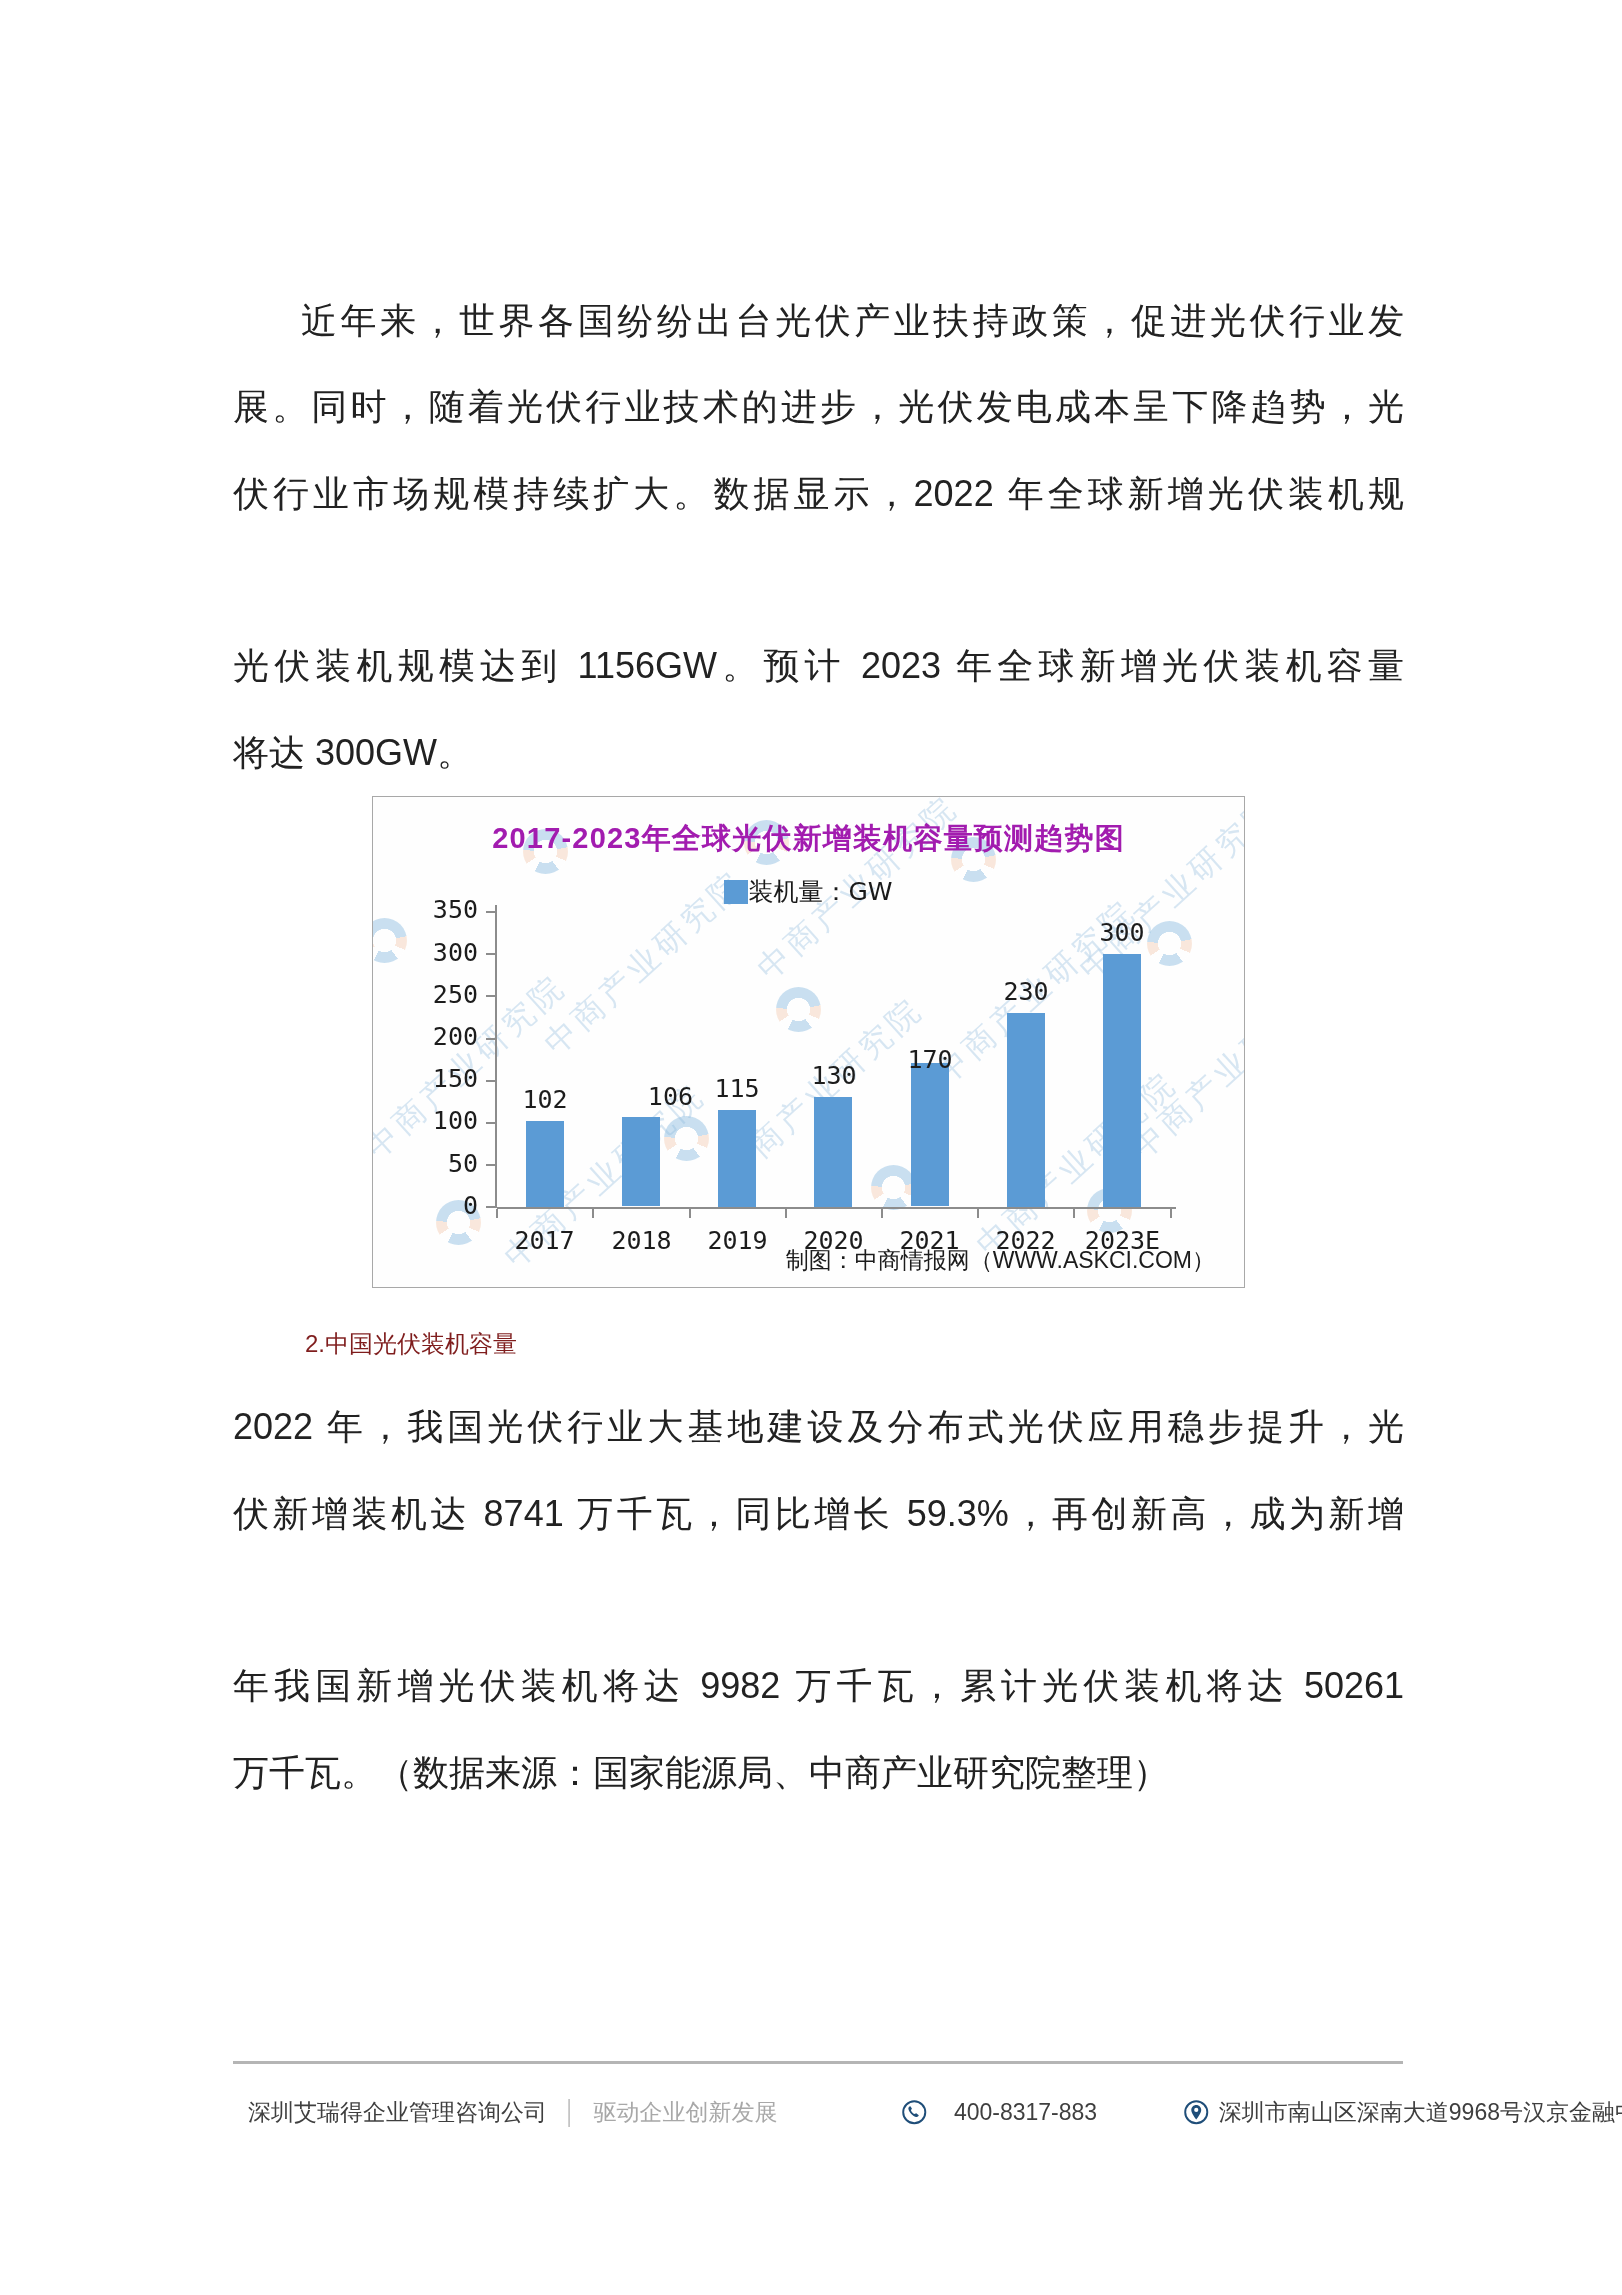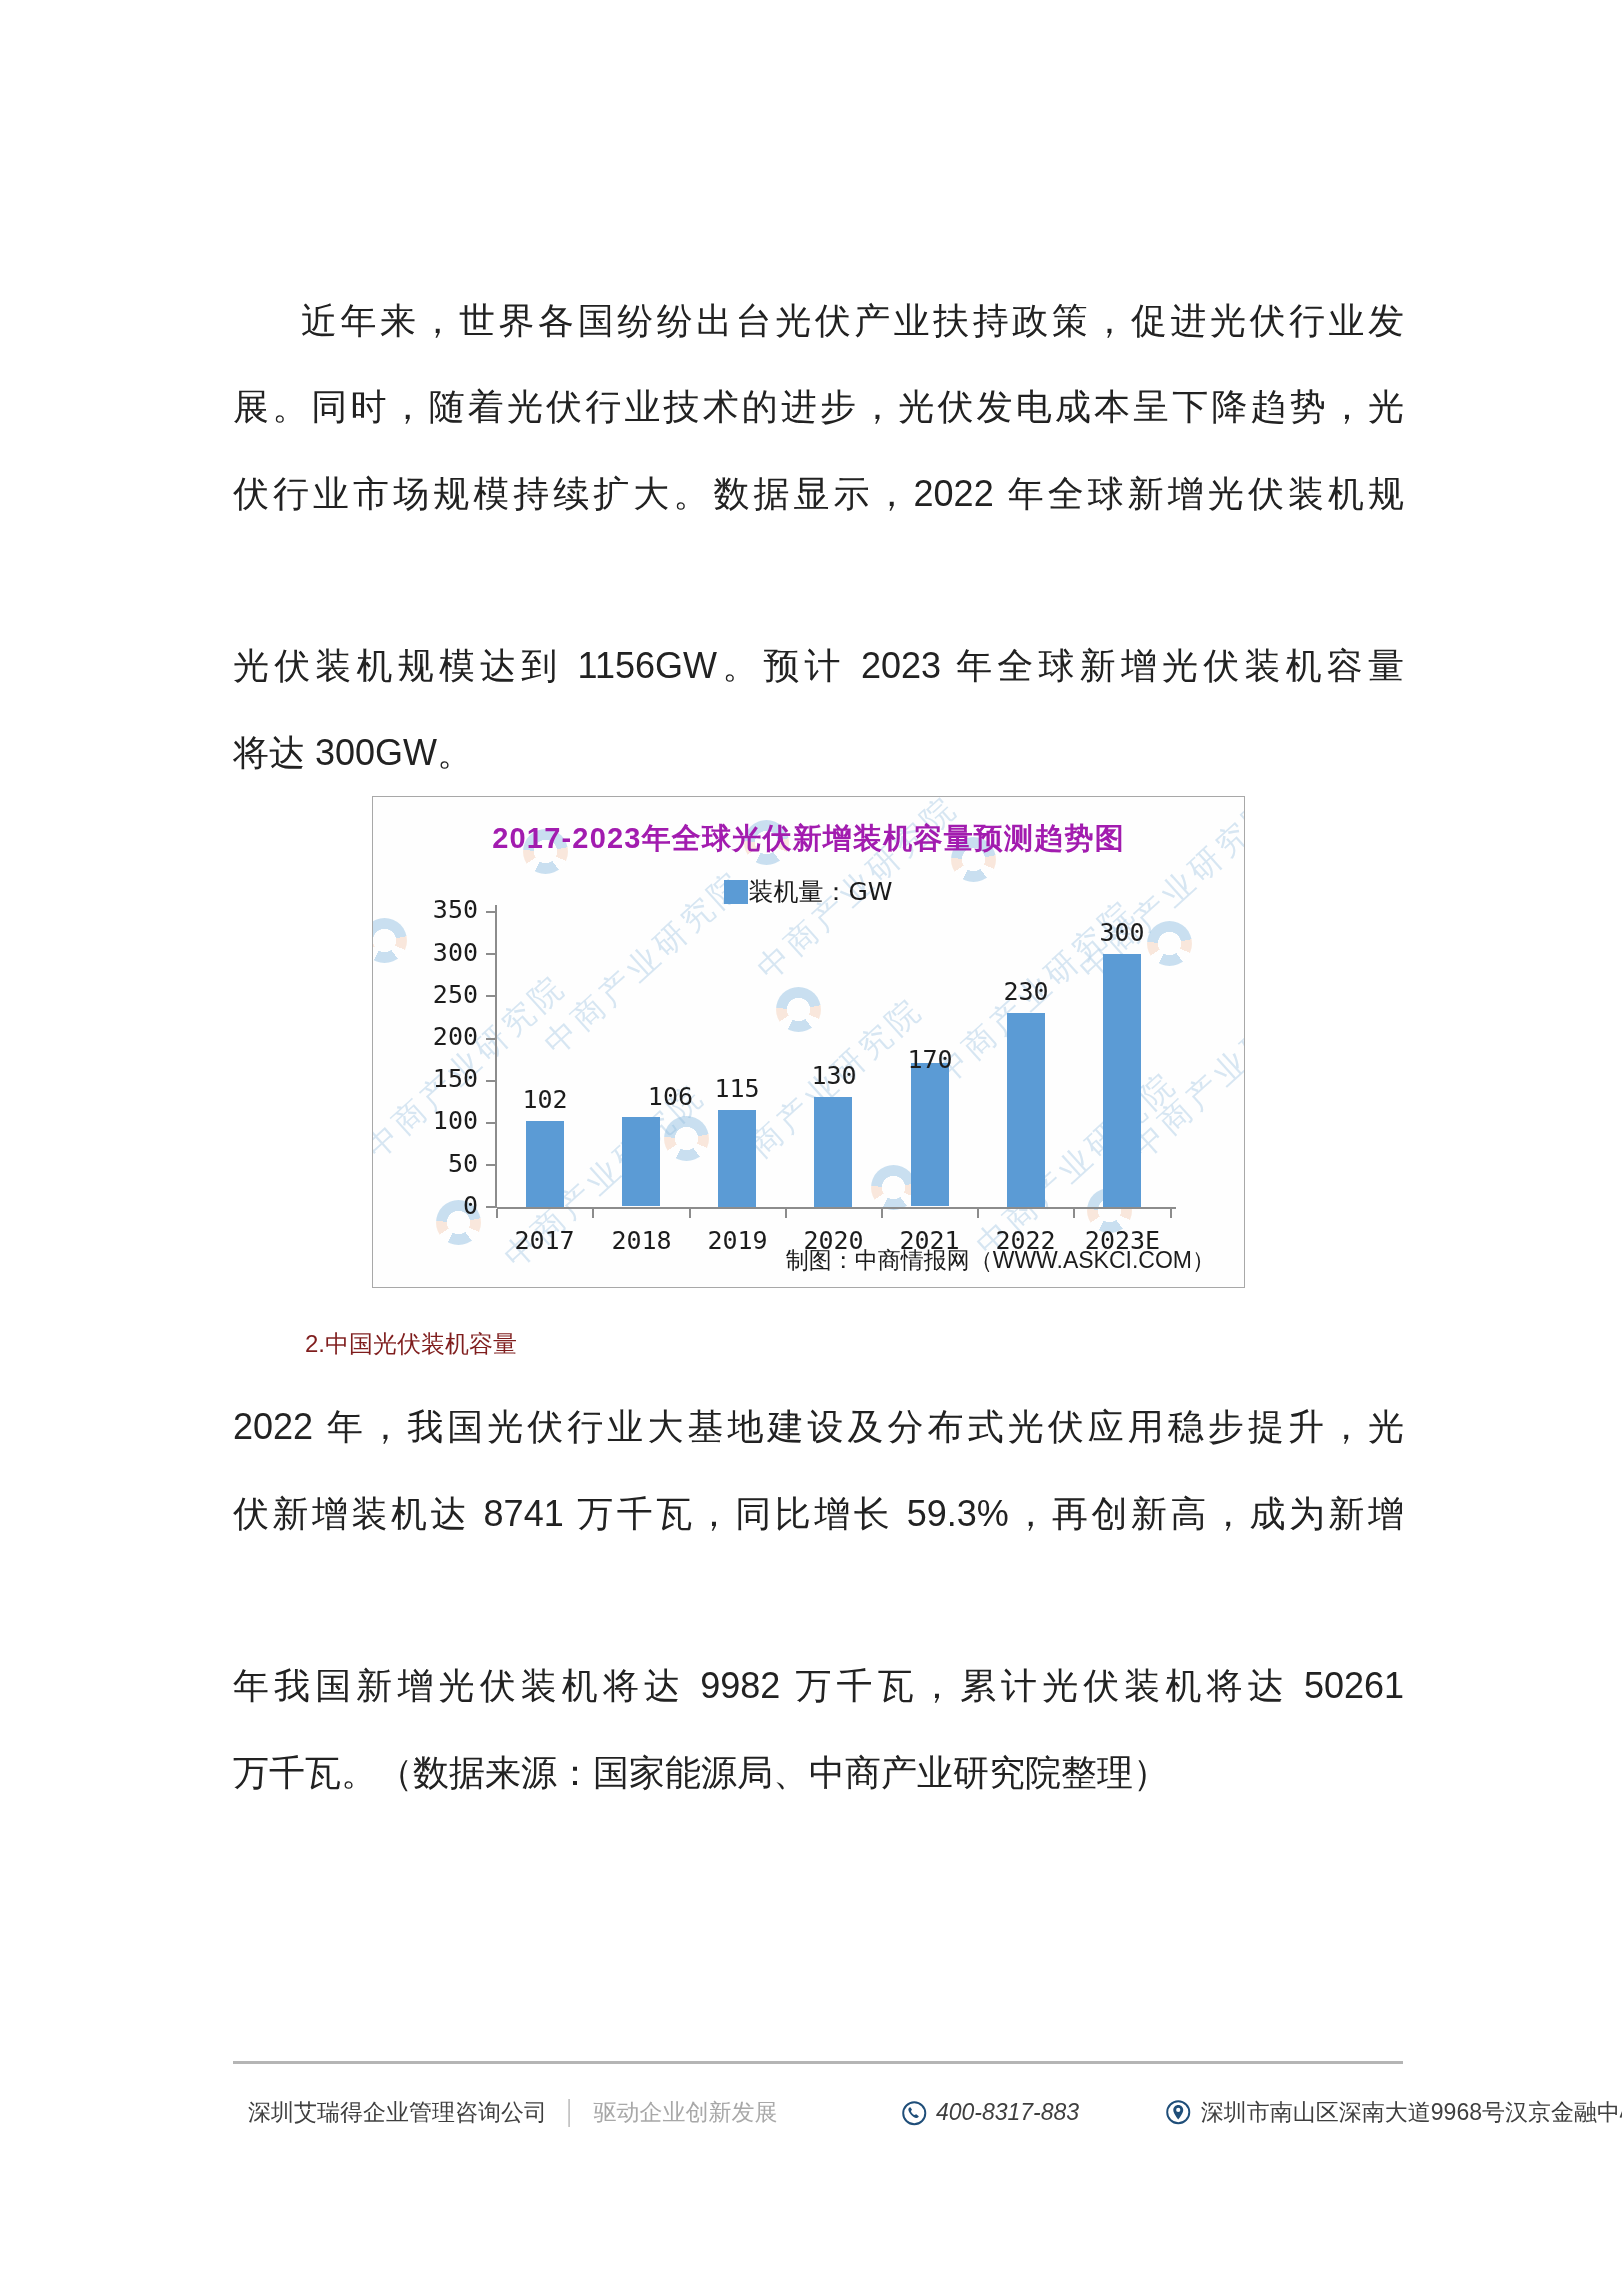--- a/index.html
+++ b/index.html
@@ -49,21 +49,21 @@
            conic-gradient(#8abbe0 0 22%, #f4cdb4 22% 32%, #ffffff 32% 40%, #8abbe0 40% 58%,
                           #ffffff 58% 66%, #f4cdb4 66% 76%, #8abbe0 76% 100%);}
 
   
   .footer-divider{position:absolute;left:233px;top:2061px;width:1170px;height:2.9px;background:#b5b5b5;}
   .footer{position:absolute;left:248px;top:2094px;width:1157px;height:37px;display:flex;
           align-items:center;font-size:23px;color:#3f3f3f;}
   .f-company{white-space:nowrap;}
   .f-sep{color:#c0c0c0;margin:0 16px;font-weight:200;}
   .f-slogan{color:#a8a8a8;white-space:nowrap;}
-  .f-phone{margin-left:124px;display:flex;align-items:flex-end;gap:8px;white-space:nowrap;font-style:italic;}
+  .f-phone{margin-left:124px;display:flex;align-items:flex-start;gap:26px;white-space:nowrap;}
   .f-addr{margin-left:86px;display:flex;align-items:center;gap:9.2px;white-space:nowrap;}
   .f-icon{width:26.5px;height:26.5px;flex:0 0 auto;}
 </style>
 </head>
 <body>
 
 <div class="page">
 
 
   <div class="tline just ind" style="top:278px">近年来，世界各国纷纷出台光伏产业扶持政策，促进光伏行业发</div>

